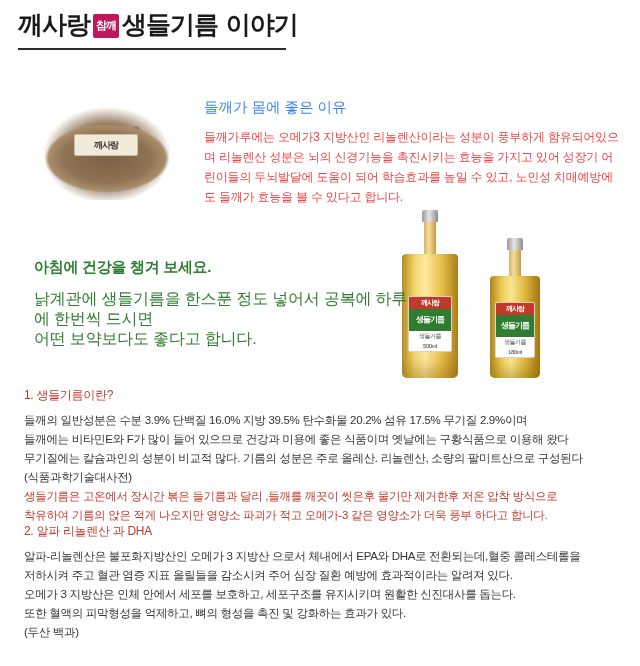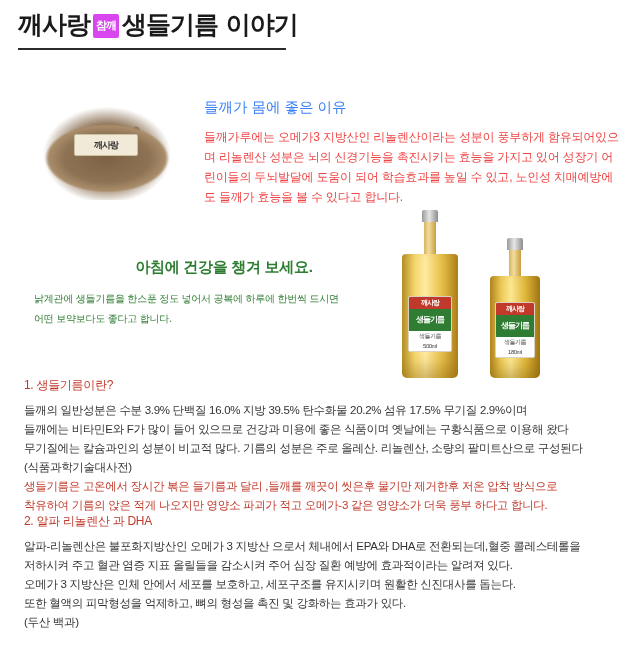--- a/index.html
+++ b/index.html
@@ -30,21 +30,21 @@
     font-weight: bold;
     color: #1a1a1a;
     letter-spacing: -1px;
     white-space: nowrap;
     line-height: 34px;
   }
   .header .logo-badge {
     display: inline-block;
     width: 26px;
     height: 24px;
-    background: #d946ef;
+    background: #be185d;
     color: #ffffff;
     font-size: 11px;
     font-weight: bold;
     text-align: center;
     line-height: 24px;
     vertical-align: 4px;
     margin: 0 3px;
     border-radius: 2px;
     letter-spacing: -1px;
   }
@@ -209,40 +209,39 @@
     left: 34px;
     top: 258px;
     width: 380px;
   }
   .promo h3 {
     margin: 0 0 12px 0;
     font-size: 15px;
     font-weight: bold;
     color: #2e7d32;
     letter-spacing: -0.3px;
-    text-align: center;
   }
   .promo p {
     margin: 0;
-    font-size: 10px;
+    font-size: 16px;
     line-height: 20px;
     color: #2e7d32;
     letter-spacing: -0.2px;
   }
 
   
   .section {
     position: absolute;
     left: 24px;
     width: 600px;
   }
   .section .sec-title {
     font-size: 12px;
     color: #c0392b;
-    margin: 0 0 6px 0;
+    margin: 10px 0 6px 0;
     letter-spacing: -0.3px;
   }
   .section p {
     margin: 0;
     font-size: 11.5px;
     line-height: 19px;
     color: #333333;
     letter-spacing: -0.3px;
   }
   .section p.red {

